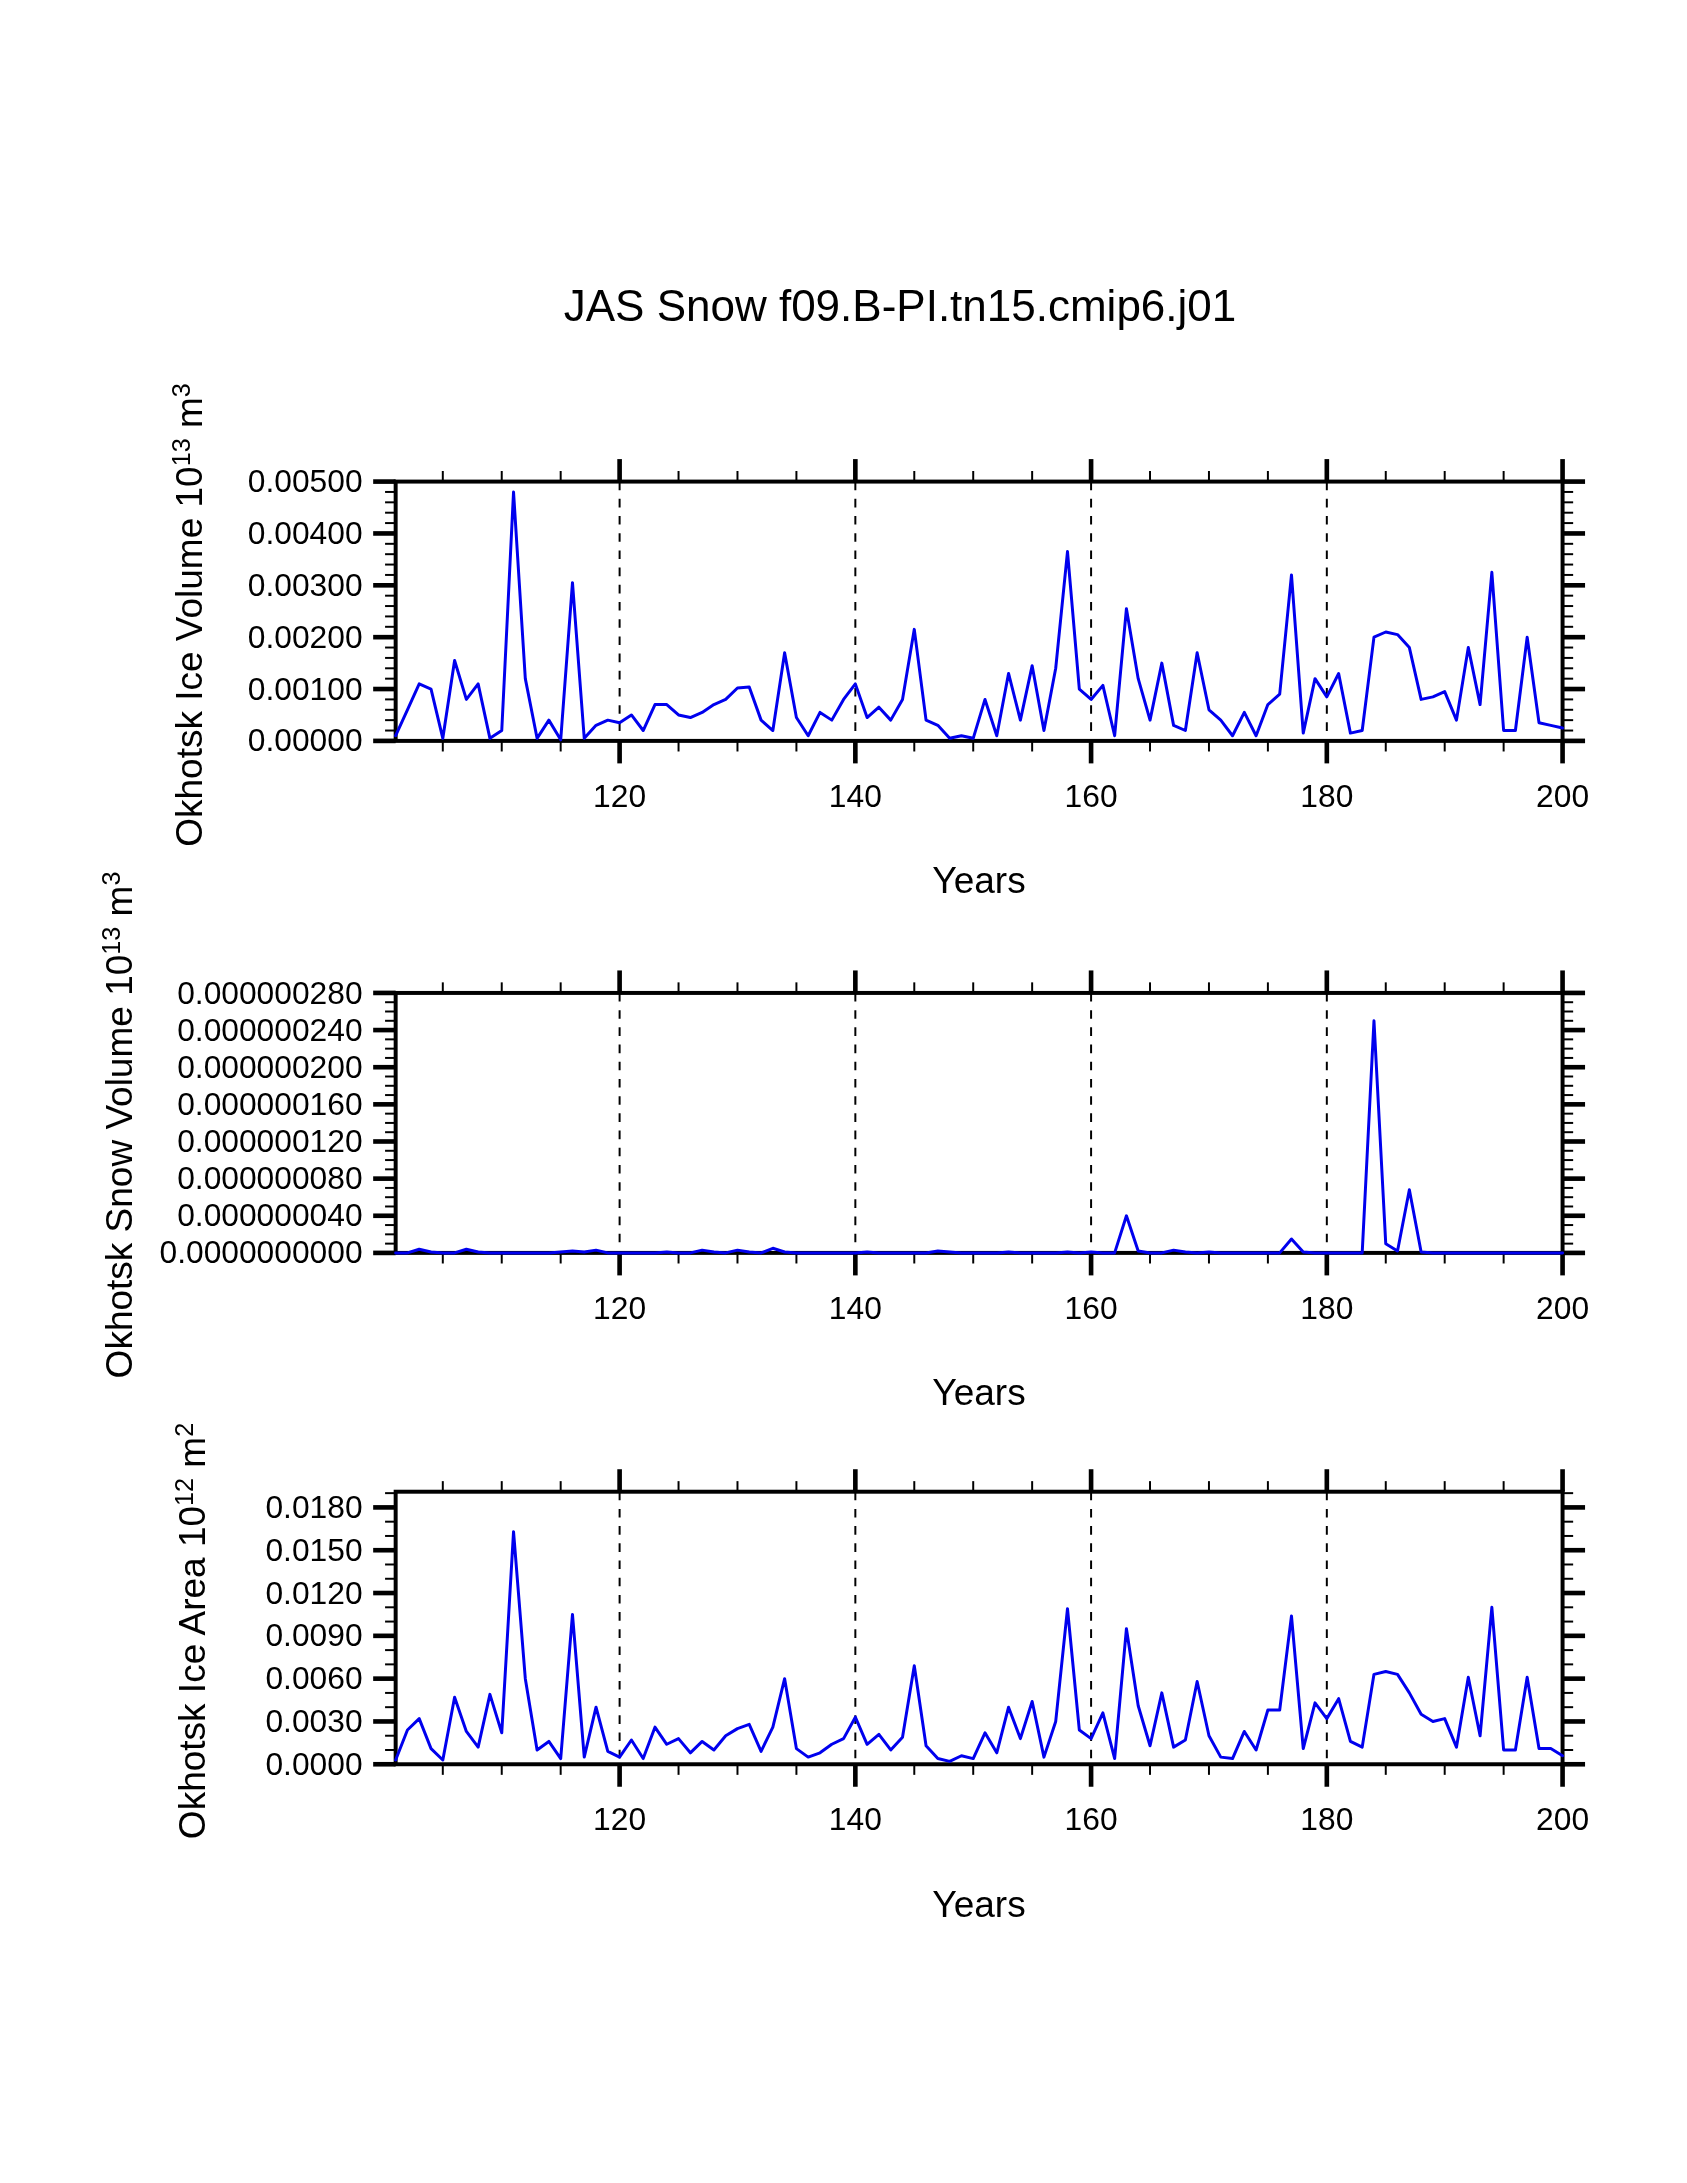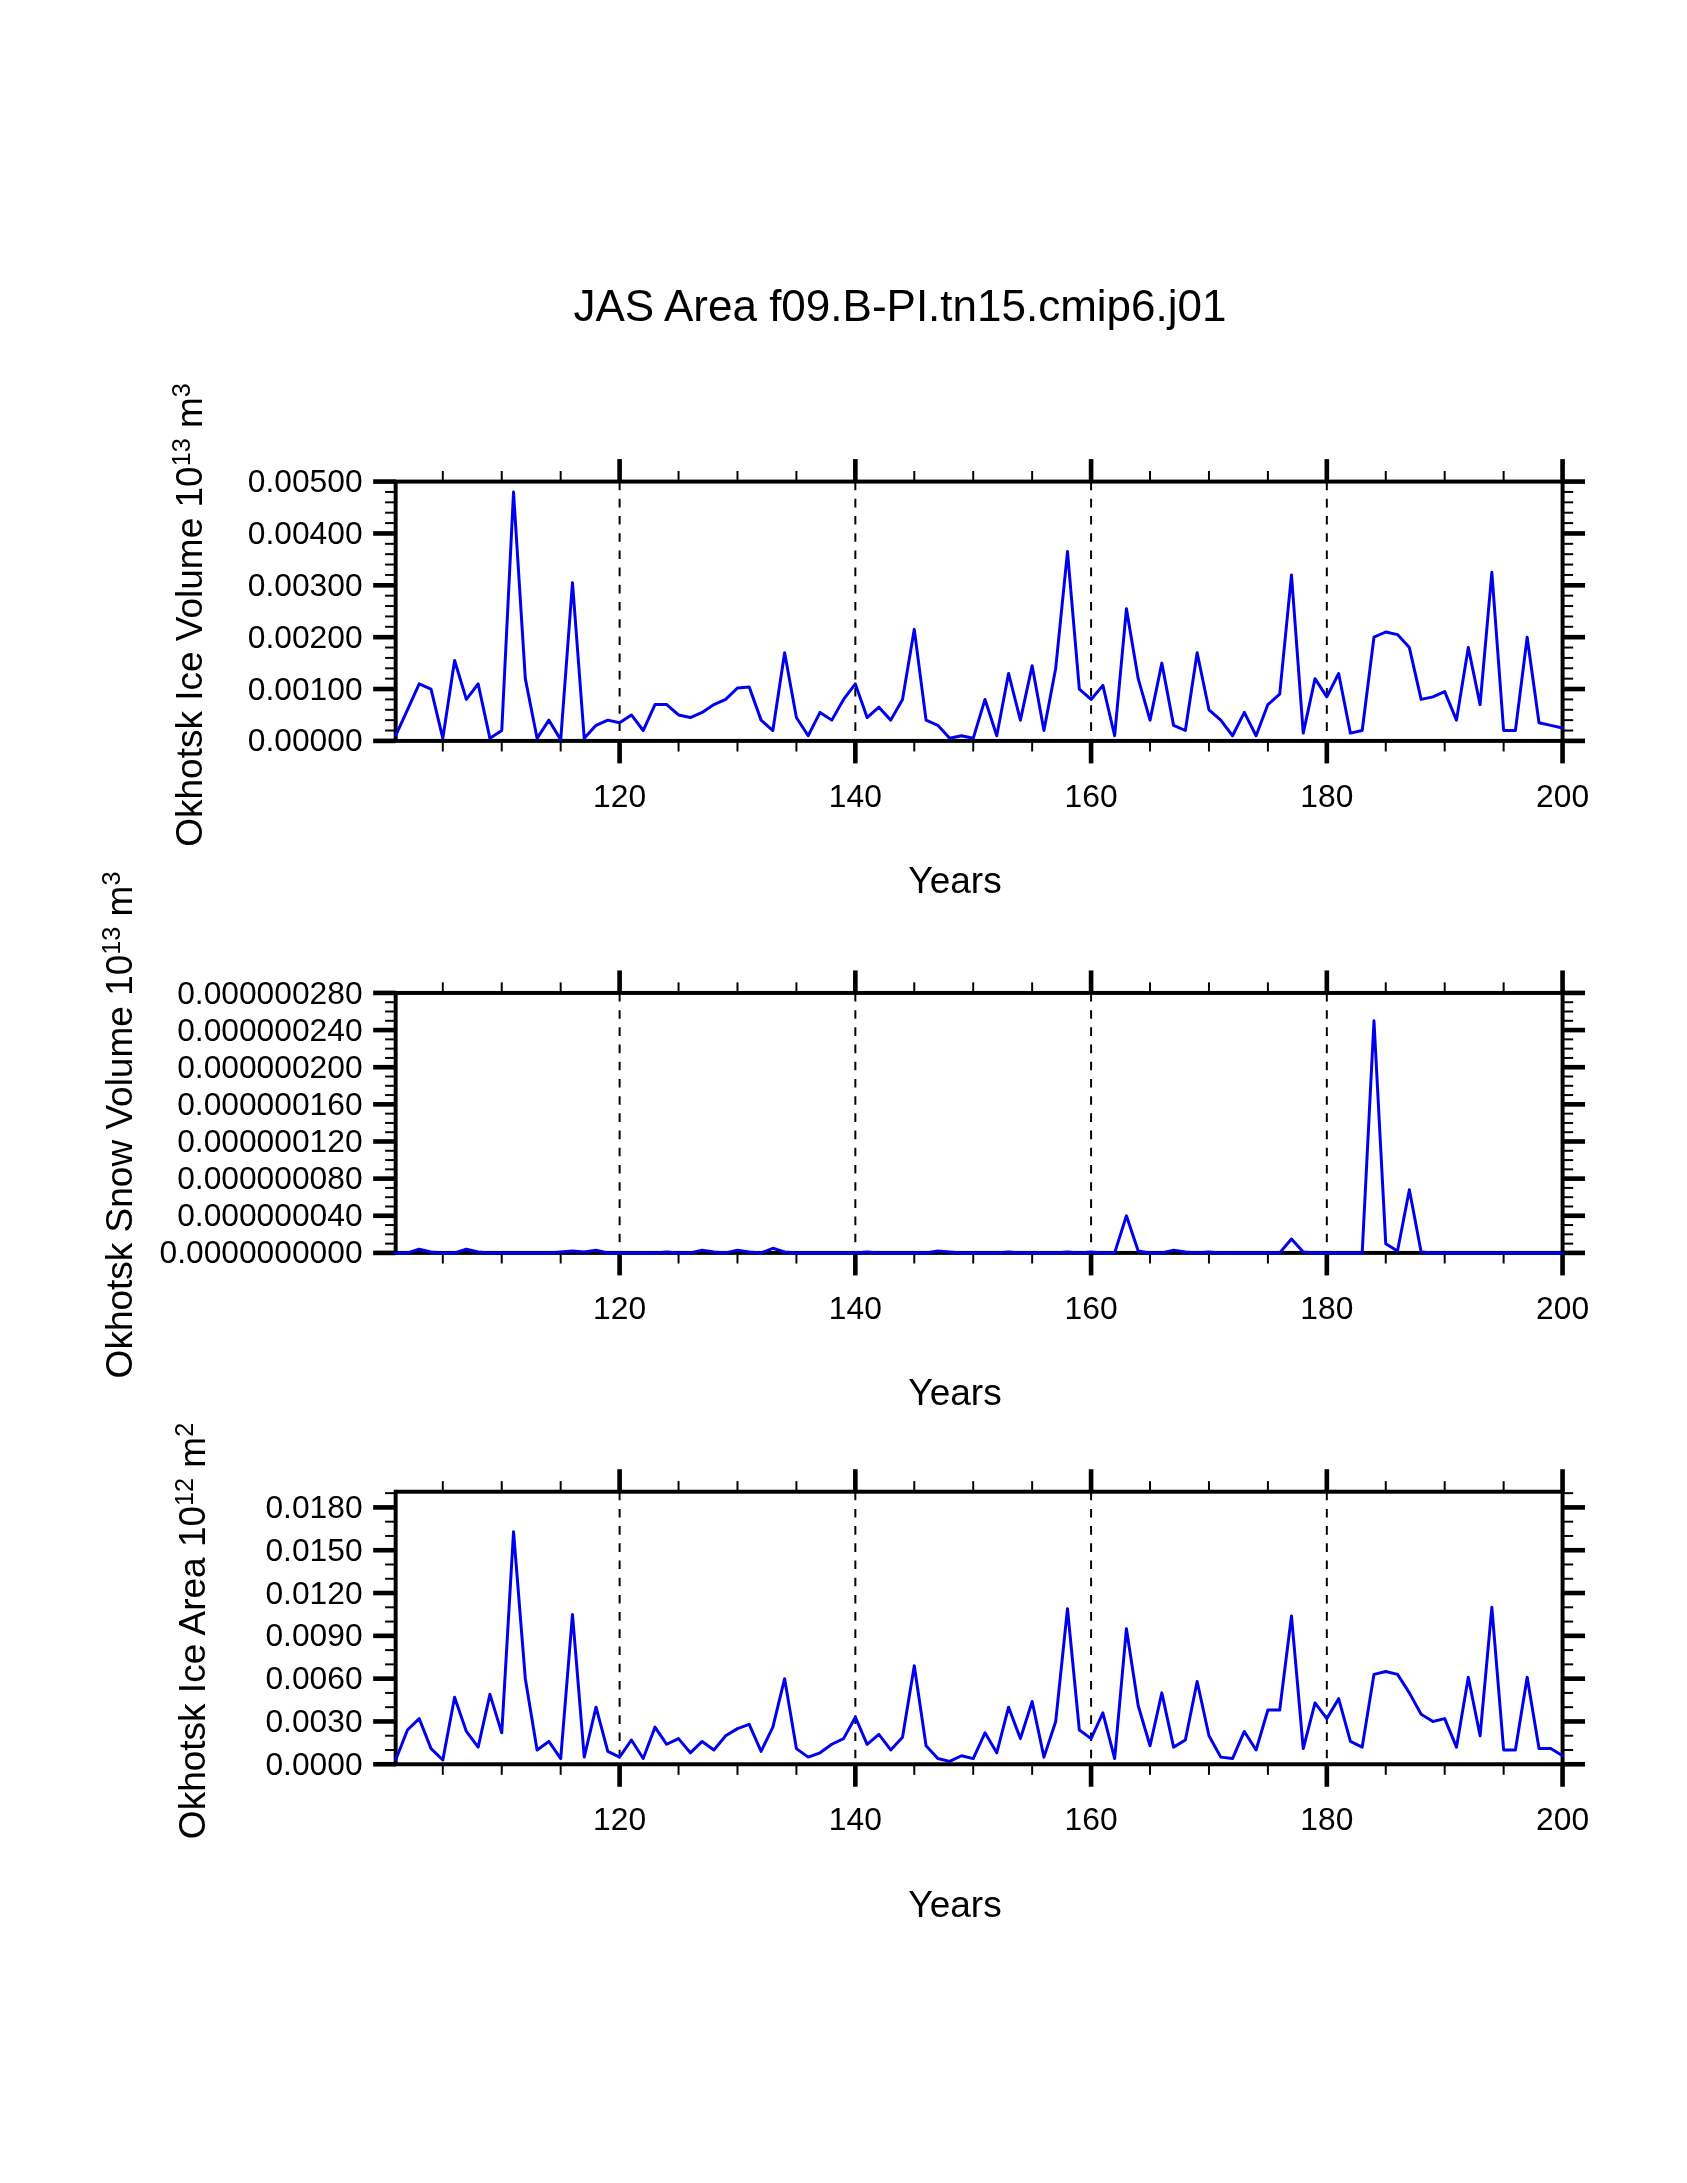--- a/index.html
+++ b/index.html
@@ -14,21 +14,21 @@
   .ylab{
     position:absolute;transform:translate(-50%,-50%) rotate(-90deg);
     font-size:37px;white-space:nowrap;
   }
   .ylab sup{font-size:68%;vertical-align:12px;}
   #ylab-0{left:189px;top:615px;}
   #ylab-1{left:119px;top:1125px;}
   #ylab-2{left:192px;top:1631px;}
   .xlab{
     position:absolute;transform:translate(-50%,-50%);
-    font-size:37px;white-space:nowrap;left:955px;
+    font-size:37px;white-space:nowrap;left:979px;
   }
   #xlab-0{top:881px;}
   #xlab-1{top:1393px;}
   #xlab-2{top:1905px;}
 </style>
 </head>
 <body>
 
 <div class="page">
   <svg id="plot-svg" viewBox="0 0 2550 3300">
@@ -351,21 +351,21 @@
       <line x1="598" y1="2343.439790575916" x2="564" y2="2343.439790575916" stroke="#000" stroke-width="7"></line>
       <line x1="2362" y1="2343.439790575916" x2="2396" y2="2343.439790575916" stroke="#000" stroke-width="7"></line>
       <text x="548" y="2359.439790575916" text-anchor="end" font-size="48">0.0150</text>
       <line x1="598" y1="2278.7277486910994" x2="564" y2="2278.7277486910994" stroke="#000" stroke-width="7"></line>
       <line x1="2362" y1="2278.7277486910994" x2="2396" y2="2278.7277486910994" stroke="#000" stroke-width="7"></line>
       <text x="548" y="2294.7277486910994" text-anchor="end" font-size="48">0.0180</text>
       <rect x="598" y="2255" width="1764" height="412" fill="none" stroke="#000" stroke-width="6"></rect>
       <polyline points="598.0,2660.5 615.8,2615.2 633.6,2598.0 651.5,2643.3 669.3,2660.5 687.1,2565.6 704.9,2617.4 722.7,2641.1 740.5,2561.3 758.4,2619.5 776.2,2315.4 794.0,2537.6 811.8,2645.4 829.6,2632.5 847.5,2658.4 865.3,2440.5 883.1,2656.2 900.9,2580.7 918.7,2647.6 936.5,2656.2 954.4,2630.3 972.2,2658.4 990.0,2610.9 1007.8,2636.8 1025.6,2628.2 1043.5,2649.7 1061.3,2632.5 1079.1,2645.4 1096.9,2623.9 1114.7,2613.1 1132.5,2606.6 1150.4,2647.6 1168.2,2610.9 1186.0,2537.6 1203.8,2643.3 1221.6,2656.2 1239.5,2649.7 1257.3,2636.8 1275.1,2628.2 1292.9,2595.8 1310.7,2636.8 1328.5,2621.7 1346.4,2645.4 1364.2,2626.0 1382.0,2518.2 1399.8,2639.0 1417.6,2658.4 1435.5,2662.7 1453.3,2654.1 1471.1,2658.4 1488.9,2619.5 1506.7,2649.7 1524.5,2580.7 1542.4,2628.2 1560.2,2572.1 1578.0,2656.2 1595.8,2602.3 1613.6,2431.9 1631.5,2615.2 1649.3,2628.2 1667.1,2589.3 1684.9,2658.4 1702.7,2462.1 1720.5,2578.6 1738.4,2639.0 1756.2,2559.1 1774.0,2641.1 1791.8,2630.3 1809.6,2541.9 1827.5,2623.9 1845.3,2656.2 1863.1,2658.4 1880.9,2617.4 1898.7,2645.4 1916.5,2585.0 1934.4,2585.0 1952.2,2442.7 1970.0,2643.3 1987.8,2574.2 2005.6,2598.0 2023.5,2567.8 2041.3,2632.5 2059.1,2641.1 2076.9,2531.1 2094.7,2526.8 2112.5,2531.1 2130.4,2559.1 2148.2,2591.5 2166.0,2602.3 2183.8,2598.0 2201.6,2641.1 2219.5,2535.4 2237.3,2623.9 2255.1,2429.7 2272.9,2645.4 2290.7,2645.4 2308.5,2535.4 2326.4,2643.3 2344.2,2643.3 2362.0,2654.1" fill="none" stroke="#0000EE" stroke-width="4.5" stroke-linejoin="round" stroke-linecap="round"></polyline>
     </svg>
 
-  <div class="chart-title">JAS Area f09.B-PI.tn15.cmip6.j01</div>
+  <div class="chart-title">JAS Snow f09.B-PI.tn15.cmip6.j01</div>
 
   <div class="ylab" id="ylab-0"><span>Okhotsk Ice Volume 10</span><sup>13</sup><span> m</span><sup>3</sup></div>
 
   <div class="ylab" id="ylab-1"><span>Okhotsk Snow Volume 10</span><sup>13</sup><span> m</span><sup>3</sup></div>
 
   <div class="ylab" id="ylab-2"><span>Okhotsk Ice Area 10</span><sup>12</sup><span> m</span><sup>2</sup></div>
 
   <div class="xlab" id="xlab-0">Years</div>
   <div class="xlab" id="xlab-1">Years</div>
   <div class="xlab" id="xlab-2">Years</div>

